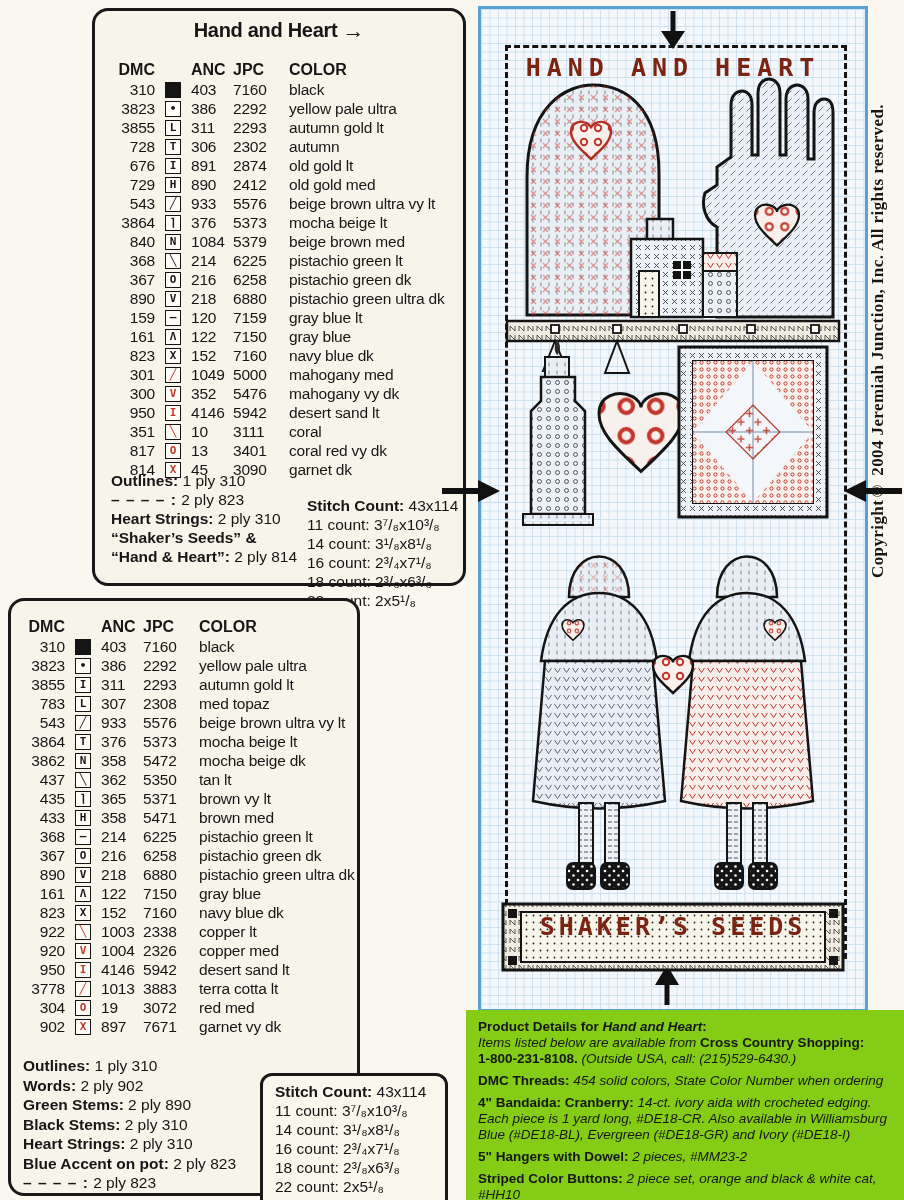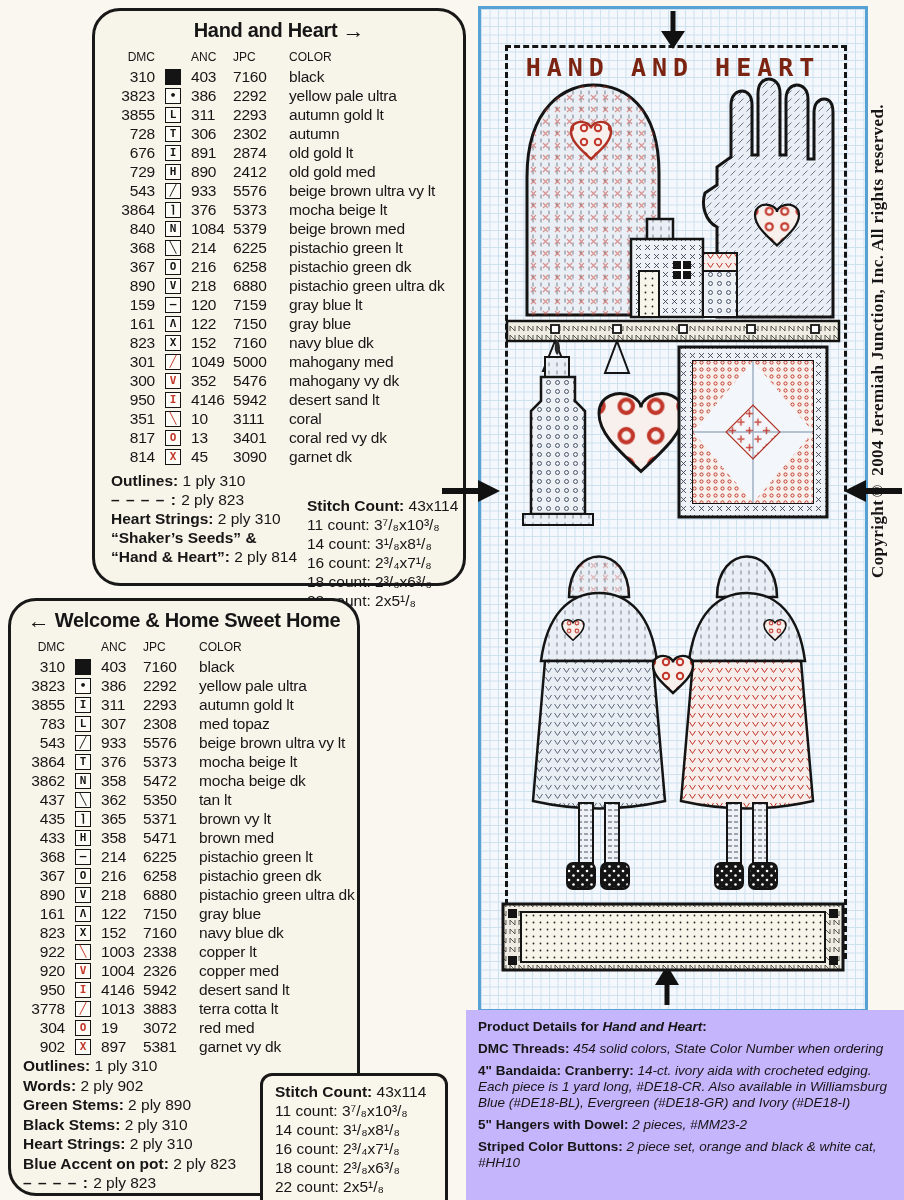--- a/index.html
+++ b/index.html
@@ -1,26 +1,26 @@
 <!DOCTYPE html>
 <html><head>
 <meta charset="utf-8">
 <style>
   html,body{margin:0;padding:0;}
   body{width:904px;height:1200px;position:relative;background:#f9f7f0;overflow:hidden;
        font-family:"Liberation Sans",sans-serif;color:#161616;}
 
   
-  .legendbox{position:absolute;background:#f7f4e9;border:3px solid #181818;border-radius:28px;}
+  .legendbox{position:absolute;background:#f7f4e9;border:3px solid #181818;border-radius:16px;}
   .box1{left:92px;top:8px;width:368px;height:572px;}
   .box2{left:8px;top:598px;width:346px;height:592px;}
   .ltitle{text-align:center;font-weight:bold;font-size:20px;margin-top:7px;letter-spacing:-0.3px;}
   .tarrow{font-size:22px;font-weight:bold;vertical-align:-1px;}
   .lhead,.lrow{display:flex;align-items:center;}
-  .lhead{font-weight:normal;font-size:12px;height:21px;margin-top:2px;}
+  .lhead{font-weight:bold;font-size:16px;height:21px;margin-top:15px;}
   .lrow{height:19px;font-size:15.5px;letter-spacing:-0.2px;}
   .box1 .lhead,.box1 .lrow{margin-left:16px;}
   .box2 .lhead,.box2 .lrow{margin-left:10px;}
   .c-dmc{width:44px;text-align:right;}
   .c-sym{width:36px;display:flex;justify-content:center;}
   .c-anc{width:42px;text-align:left;}
   .c-jpc{width:46px;text-align:left;}
   .c-color{margin-left:10px;white-space:nowrap;}
   .sbox{display:inline-flex;width:14px;height:14px;border:1.8px solid #141414;
         font:bold 11px "DejaVu Sans Mono",monospace;align-items:center;justify-content:center;
@@ -55,21 +55,21 @@
   .arrR{left:842px;top:478px;}
 
   
   .copyright{position:absolute;left:868px;top:18px;height:560px;
      writing-mode:vertical-rl;transform:rotate(180deg);
      font-family:"Liberation Serif",serif;font-weight:bold;font-size:17px;
      white-space:nowrap;letter-spacing:0.4px;}
 
   
   .product{position:absolute;left:466px;top:1010px;width:438px;height:190px;
-     background:#c4b5fd;box-sizing:border-box;padding:9px 12px;font-size:13.5px;line-height:16px;}
+     background:#84cc16;box-sizing:border-box;padding:9px 12px;font-size:13.5px;line-height:16px;}
   .product .b{font-weight:bold;}
   .product .bi{font-weight:bold;font-style:italic;}
   .product .i{font-style:italic;}
   .pitem{margin-top:6px;}
 </style>
 </head>
 <body>
 
 <div class="page">
 
@@ -289,24 +289,20 @@
           <div><span class="">11 count: </span><span class="">3⁷/₈x10³/₈</span></div>
           <div><span class="">14 count: </span><span class="">3¹/₈x8¹/₈</span></div>
           <div><span class="">16 count: </span><span class="">2³/₄x7¹/₈</span></div>
           <div><span class="">18 count: </span><span class="">2³/₈x6³/₈</span></div>
           <div><span class="">22 count: </span><span class="">2x5¹/₈</span></div>
         </div>
     </div>
   </section>
 
   <section class="legendbox box2">
-    <div class="ltitle">
-      <span class="tarrow">←</span>
-      <span>Welcome &amp; Home Sweet Home</span>
-    </div>
     <div class="lhead" id="head2">
         <span class="c-dmc">DMC</span>
         <span class="c-sym"></span>
         <span class="c-anc">ANC</span>
         <span class="c-jpc">JPC</span>
         <span class="c-color">COLOR</span>
       </div>
     <div id="rows2">
         <div class="lrow">
           <span class="c-dmc">310</span>
@@ -487,21 +483,21 @@
           <span class="c-anc">19</span>
           <span class="c-jpc">3072</span>
           <span class="c-color">red med</span>
         </div>
         <div class="lrow">
           <span class="c-dmc">902</span>
           <span class="c-sym">
             <span class="sbox red">X</span>
           </span>
           <span class="c-anc">897</span>
-          <span class="c-jpc">5381</span>
+          <span class="c-jpc">7671</span>
           <span class="c-color">garnet vy dk</span>
         </div>
       </div>
     <div class="notes n2" id="notes2">
         <div><span class="b">Outlines:</span> <span class="">1 ply 310</span></div>
         <div><span class="b">Words:</span> <span class="">2 ply 902</span></div>
         <div><span class="b">Green Stems:</span> <span class="">2 ply 890</span></div>
         <div><span class="b">Black Stems:</span> <span class="">2 ply 310</span></div>
         <div><span class="b">Heart Strings:</span> <span class="">2 ply 310</span></div>
         <div><span class="b">Blue Accent on pot:</span> <span class="">2 ply 823</span></div>
@@ -680,37 +676,42 @@
         <rect x="22" y="895" width="340" height="66" fill="url(#pN)" stroke="#141414" stroke-width="3"></rect>
         <rect x="40" y="903" width="304" height="50" fill="url(#pDot)" stroke="#141414" stroke-width="2"></rect>
         <rect x="27" y="900" width="9" height="9" fill="#141414"></rect>
         <rect x="348" y="900" width="9" height="9" fill="#141414"></rect>
         <rect x="27" y="947" width="9" height="9" fill="#141414"></rect>
         <rect x="348" y="947" width="9" height="9" fill="#141414"></rect>
       </g>
     </svg>
 
     <div class="charttitle">HAND AND HEART</div>
+    <div class="bannertext">SHAKER’S SEEDS</div>
   </section>
 
   <svg class="sidearrow arrL" viewBox="0 0 62 26">
     <line x1="2" y1="13" x2="42" y2="13" stroke="#111" stroke-width="6"></line>
     <path d="M38,2 L60,13 L38,24 Z" fill="#111"></path>
   </svg>
   <svg class="sidearrow arrR" viewBox="0 0 62 26">
     <line x1="60" y1="13" x2="20" y2="13" stroke="#111" stroke-width="6"></line>
     <path d="M24,2 L2,13 L24,24 Z" fill="#111"></path>
   </svg>
 
   <div class="copyright">Copyright© 2004 Jeremiah Junction, Inc.  All rights reserved.</div>
 
   <section class="product">
     <div>
       <span class="b">Product Details for </span><span class="bi">Hand and Heart</span><span class="b">:</span>
     </div>
+    <div>
+      <span class="i">Items listed below are available from </span><span class="b">Cross Country Shopping:</span><br>
+      <span class="b">1-800-231-8108.</span><span class="i"> (Outside USA, call: (215)529-6430.)</span>
+    </div>
     <div id="pitems">
         <div class="pitem"><span class="b">DMC Threads:</span> <span class="i">454 solid colors, State Color Number when ordering</span></div>
         <div class="pitem"><span class="b">4" Bandaida: Cranberry:</span> <span class="i">14-ct. ivory aida with crocheted edging. Each piece is 1 yard long, #DE18-CR.  Also available in Williamsburg Blue (#DE18-BL), Evergreen (#DE18-GR) and Ivory (#DE18-I)</span></div>
         <div class="pitem"><span class="b">5" Hangers with Dowel:</span> <span class="i">2 pieces, #MM23-2</span></div>
         <div class="pitem"><span class="b">Striped Color Buttons:</span> <span class="i">2 piece set, orange and black &amp; white cat, #HH10</span></div>
       </div>
   </section>
 
 </div>
 

